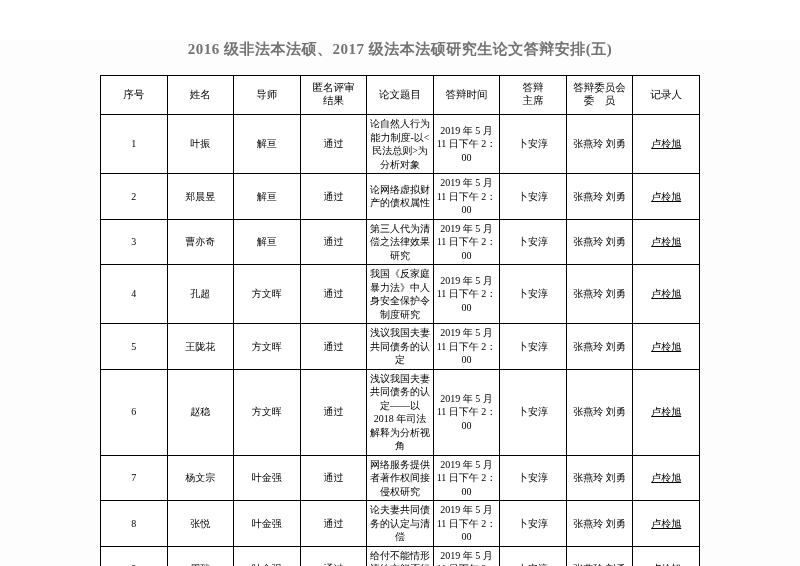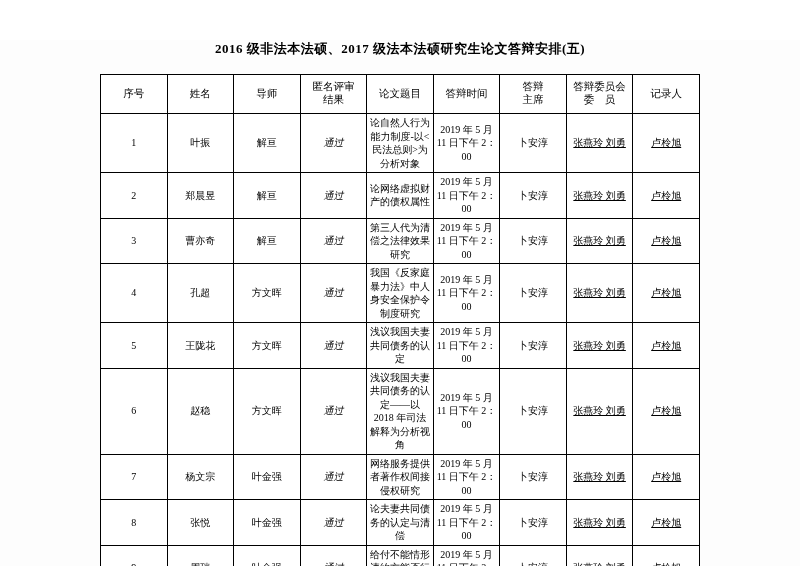--- a/index.html
+++ b/index.html
@@ -17,27 +17,27 @@
   .page {
     position: relative;
     width: 800px;
     height: 566px;
     background: #fdfdfd;
     box-sizing: border-box;
     padding: 0;
   }
   .doc-title {
     text-align: center;
-    font-size: 13px;
+    font-size: 15px;
     font-weight: bold;
     letter-spacing: 0.5px;
     margin-top: 40px;
     margin-bottom: 16px;
     font-family: "Liberation Serif", serif;
-    color: #000000;
+    color: #737373;
   }
   table.sched {
     border-collapse: collapse;
     margin: 0 auto;
     width: 600px;
     table-layout: fixed;
     background: #fff;
   }
   table.sched th, table.sched td {
     border: 1px solid #000;
@@ -53,34 +53,34 @@
     font-weight: normal;
     font-size: 10.5px;
     height: 34px;
   }
   table.sched td {
     height: 32px;
   }
   td.seq { width: 26px; }
   td.name { width: 52px; }
   td.advisor { width: 60px; }
-  td.review { width: 56px; font-style: italic; }
+  td.review { width: 56px; }
   td.topic {
     width: 175px;
     font-size: 9px;
     line-height: 1.3;
     padding: 2px 4px;
     margin-left: 16px;
   }
   td.time {
     width: 155px;
     font-size: 9.5px;
   }
   td.chair { width: 56px; margin-left: 46px; }
-  td.members { width: 80px; font-size: 9.5px; text-decoration: underline; }
+  td.members { width: 80px; font-size: 9.5px; }
   td.recorder { width: 52px; text-decoration: underline; }
 
   th.seq, th.name, th.advisor, th.review, th.topic, th.time, th.chair, th.members, th.recorder {
     font-size: 10.5px;
   }
   th .two-line {
     display: block;
     line-height: 1.2;
   }
 </style>

